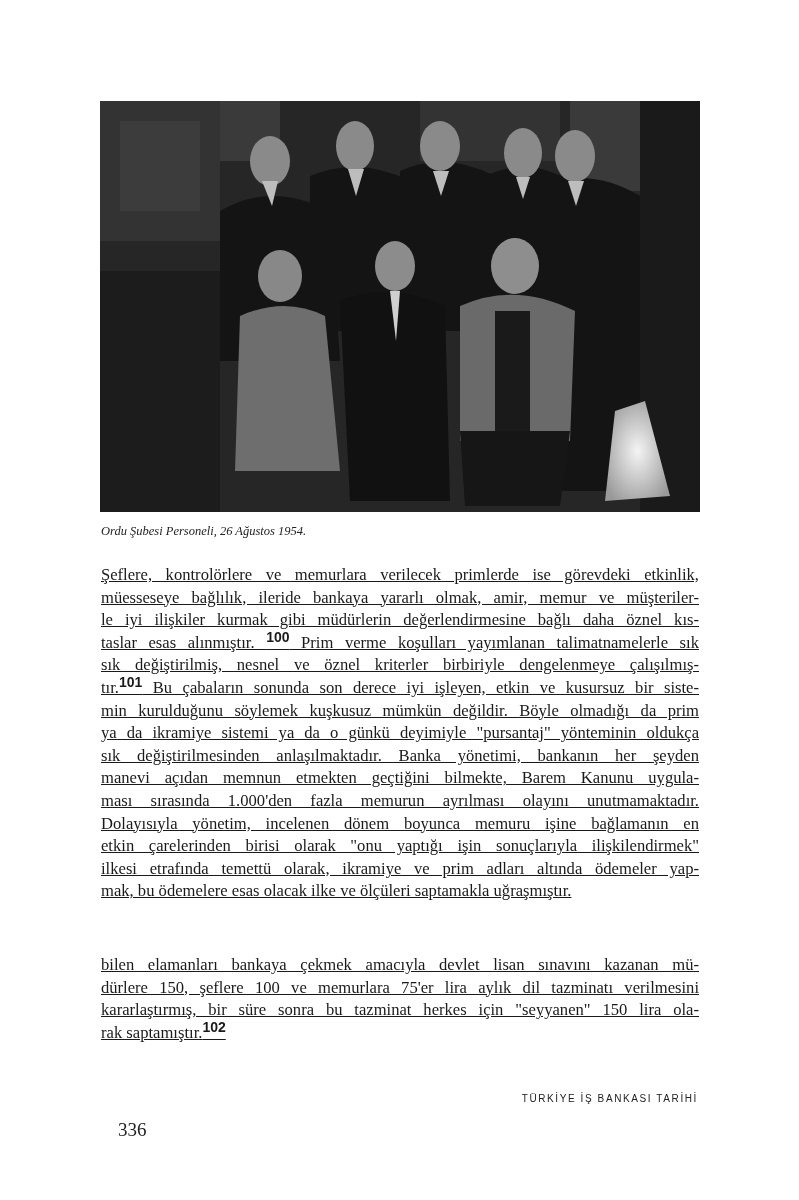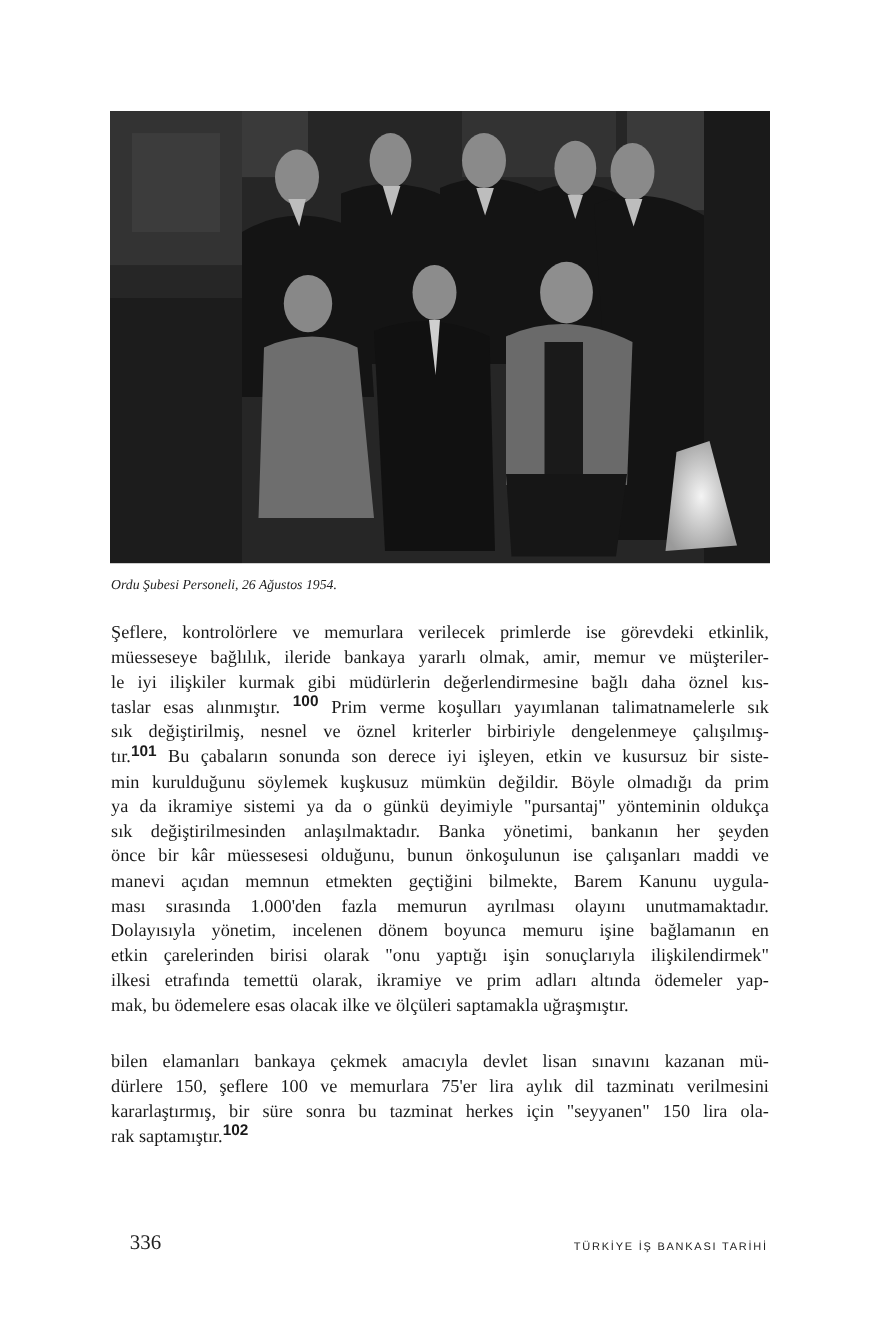--- a/index.html
+++ b/index.html
@@ -14,31 +14,31 @@
   }
   .photo svg { display: block; width: 600px; height: 411px; }
   .caption {
     position: absolute; left: 101px; top: 524px; font-style: italic;
     font-size: 12.5px; color: #222; white-space: nowrap;
   }
   .text-block {
     position: absolute; left: 101px; width: 598px; font-size: 16.6px;
     line-height: 22.6px; text-align: justify; color: #1a1a1a;
   }
-  .text-block .line { display: block; white-space: nowrap; text-align-last: justify; text-align: justify; height: 22.6px; overflow: visible; }
+  .text-block .line { display: block; white-space: nowrap; text-align-last: justify; text-align: justify; height: 22.6px; overflow: visible; text-decoration: underline; }
   .text-block .line.last { text-align-last: left; }
   .para1 { top: 564px; }
   .para2 { top: 954px; }
   sup.fn { font-family: "Liberation Sans", "DejaVu Sans", sans-serif; font-weight: bold; font-size: 14px; vertical-align: 6px; line-height: 0; }
   .folio {
     position: absolute; left: 101px; top: 1119px; 
     font-size: 19px; color: #222; margin-left: 17px;
   }
   .running-head {
-    position: absolute; right: 101px; top: 1128px; font-family: "Liberation Sans", "DejaVu Sans", sans-serif;
+    position: absolute; right: 101px; top: 1093px; font-family: "Liberation Sans", "DejaVu Sans", sans-serif;
     font-size: 10px; letter-spacing: 1.6px; color: #222; white-space: nowrap;
   }
 </style>
 </head>
 <body>
 
 <div class="photo">
   <svg viewBox="0 0 600 411" xmlns="http://www.w3.org/2000/svg">
     <defs>
       <radialGradient id="lightg" cx="0.5" cy="0.5" r="0.6">
@@ -96,21 +96,20 @@
 <div class="text-block para1">
   <span class="line">Şeflere, kontrolörlere ve memurlara verilecek primlerde ise görevdeki etkinlik,</span>
   <span class="line">müesseseye bağlılık, ileride bankaya yararlı olmak, amir, memur ve müşteriler-</span>
   <span class="line">le iyi ilişkiler kurmak gibi müdürlerin değerlendirmesine bağlı daha öznel kıs-</span>
   <span class="line"><span>taslar esas alınmıştır. </span><sup class="fn">100</sup><span> Prim verme koşulları yayımlanan talimatnamelerle sık</span></span>
   <span class="line">sık değiştirilmiş, nesnel ve öznel kriterler birbiriyle dengelenmeye çalışılmış-</span>
   <span class="line"><span>tır.</span><sup class="fn">101</sup><span> Bu çabaların sonunda son derece iyi işleyen, etkin ve kusursuz bir siste-</span></span>
   <span class="line">min kurulduğunu söylemek kuşkusuz mümkün değildir. Böyle olmadığı da prim</span>
   <span class="line">ya da ikramiye sistemi ya da o günkü deyimiyle "pursantaj" yönteminin oldukça</span>
   <span class="line">sık değiştirilmesinden anlaşılmaktadır. Banka yönetimi, bankanın her şeyden</span>
-  <span class="line">önce bir kâr müessesesi olduğunu, bunun önkoşulunun ise çalışanları maddi ve</span>
   <span class="line">manevi açıdan memnun etmekten geçtiğini bilmekte, Barem Kanunu uygula-</span>
   <span class="line">ması sırasında 1.000'den fazla memurun ayrılması olayını unutmamaktadır.</span>
   <span class="line">Dolayısıyla yönetim, incelenen dönem boyunca memuru işine bağlamanın en</span>
   <span class="line">etkin çarelerinden birisi olarak "onu yaptığı işin sonuçlarıyla ilişkilendirmek"</span>
   <span class="line">ilkesi etrafında temettü olarak, ikramiye ve prim adları altında ödemeler yap-</span>
   <span class="line last">mak, bu ödemelere esas olacak ilke ve ölçüleri saptamakla uğraşmıştır.</span>
 </div>
 
 <div class="text-block para2">
   <span class="line">bilen elamanları bankaya çekmek amacıyla devlet lisan sınavını kazanan mü-</span>

